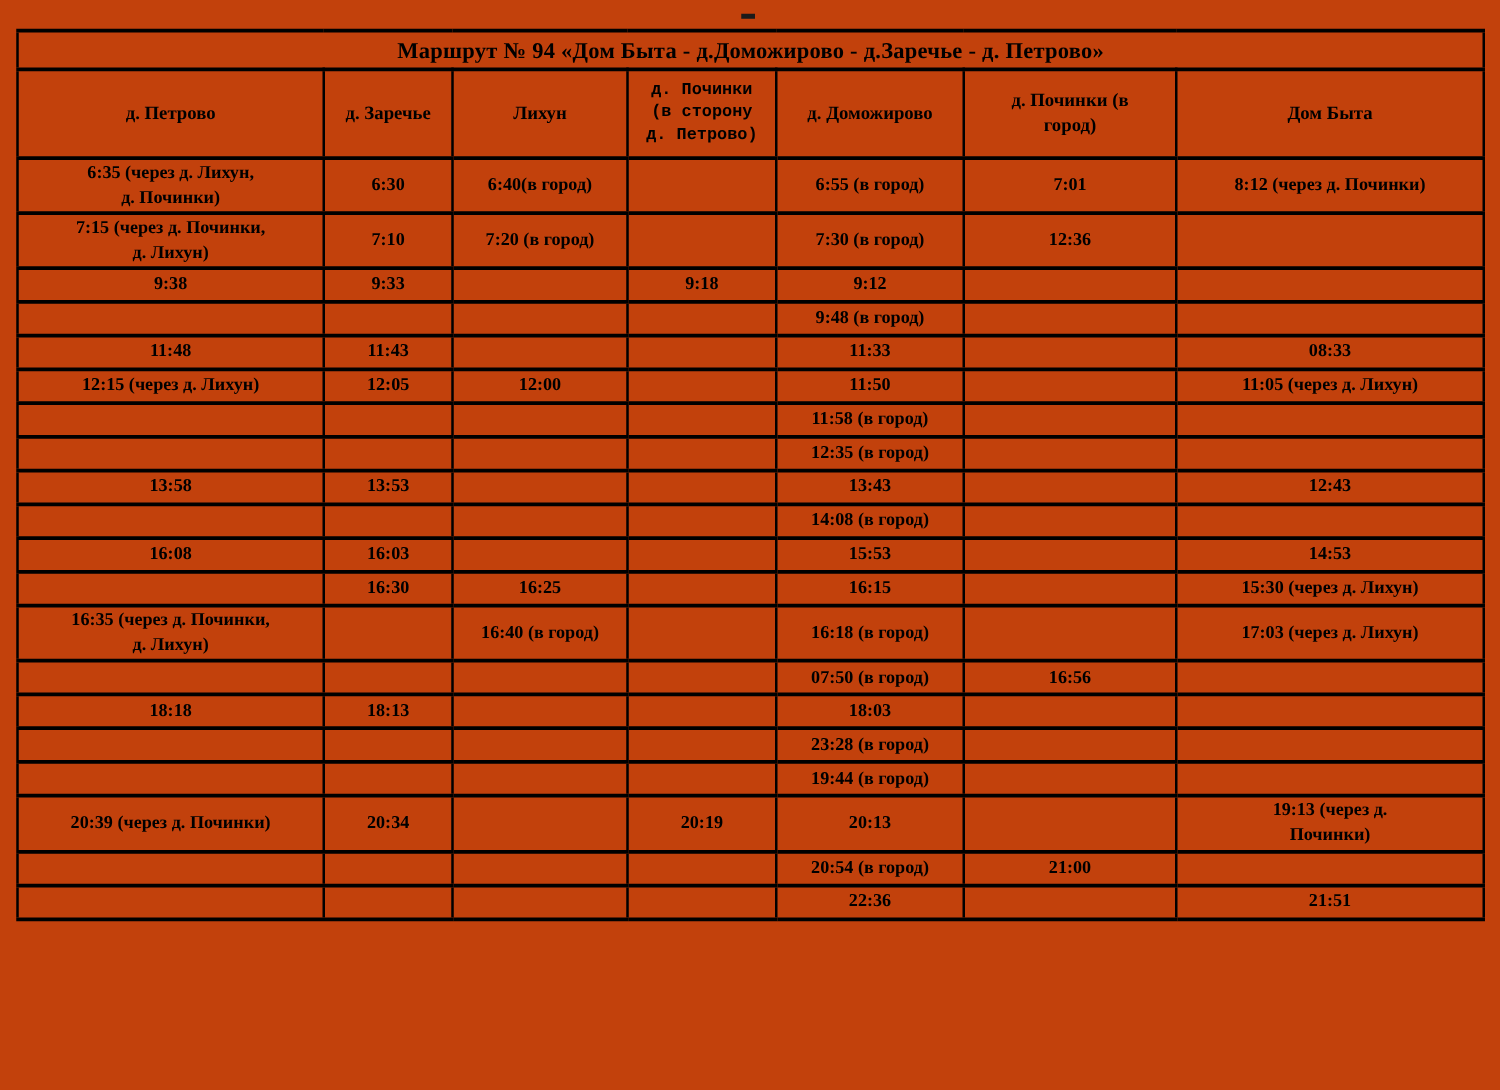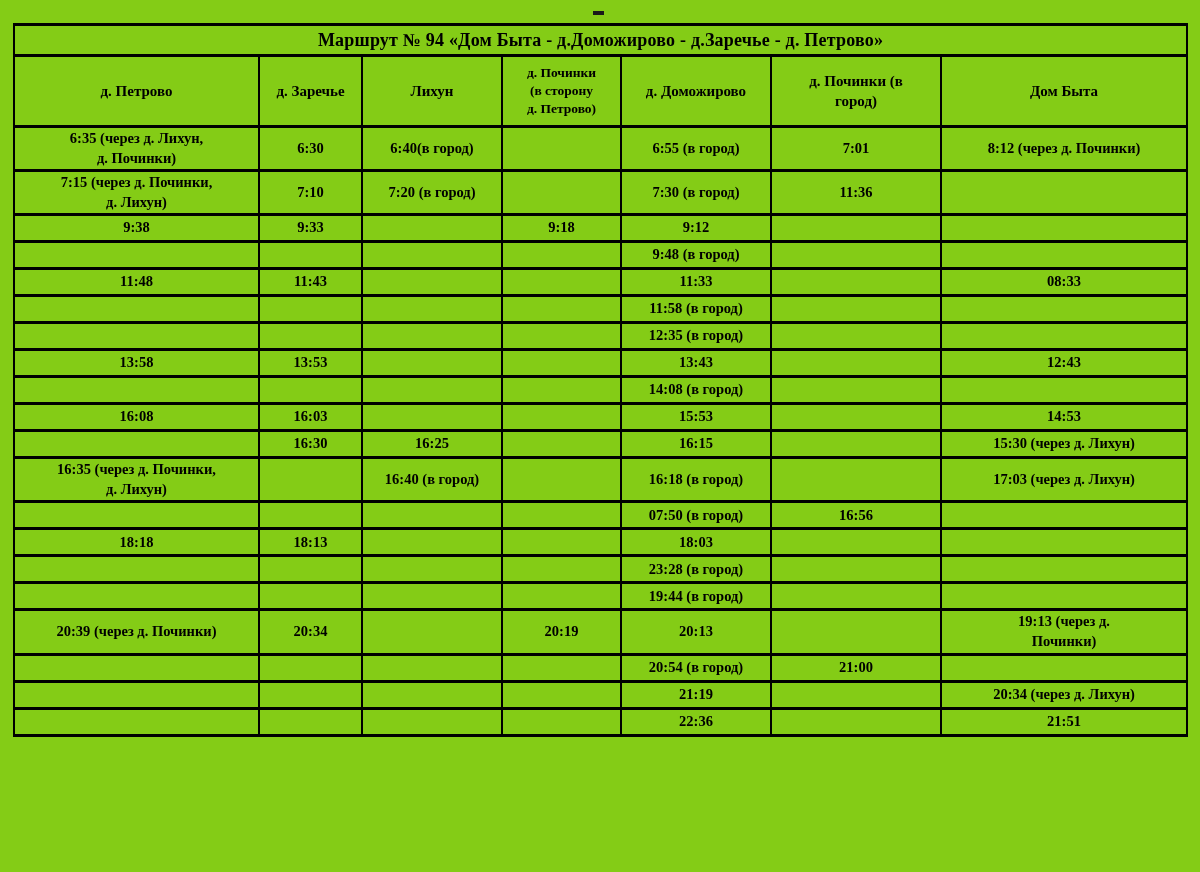--- a/index.html
+++ b/index.html
@@ -1,20 +1,20 @@
 <!DOCTYPE html>
 <html><head>
 <meta charset="utf-8">
 <style>
   html,body{margin:0;padding:0;background:#ffffff;}
   .page{
     position:relative;
     width:1200px;
     height:872px;
-    background:#84cc16;
+    background:#c2410c;
     font-family:"Liberation Serif", serif;
     color:#000;
     overflow:hidden;
   }
   .top-dash{
     position:absolute;
     left:593px;
     top:11px;
     width:11px;
     height:4px;
@@ -46,20 +46,21 @@
     height:26px;
     letter-spacing:0.2px;
   }
   .head-cell{
     font-size:15px;
     height:66px;
     line-height:1.35;
   }
   thead tr.header-row th:nth-child(4){
     font-size:13.5px;
+    font-family:Liberation Mono, monospace;
   }
   table.timetable td{
     font-size:14.5px;
     height:22px;
     line-height:1.35;
   }
 </style>
 </head>
 <body>
 
@@ -105,21 +106,21 @@
           <td>7:01</td>
           <td>8:12 (через д. Починки)</td>
         </tr>
         <tr>
           <td>7:15 (через д. Починки,
 д. Лихун)</td>
           <td>7:10</td>
           <td>7:20 (в город)</td>
           <td></td>
           <td>7:30 (в город)</td>
-          <td>11:36</td>
+          <td>12:36</td>
           <td></td>
         </tr>
         <tr>
           <td>9:38</td>
           <td>9:33</td>
           <td></td>
           <td>9:18</td>
           <td>9:12</td>
           <td></td>
           <td></td>
@@ -136,20 +137,29 @@
         <tr>
           <td>11:48</td>
           <td>11:43</td>
           <td></td>
           <td></td>
           <td>11:33</td>
           <td></td>
           <td>08:33</td>
         </tr>
         <tr>
+          <td>12:15 (через д. Лихун)</td>
+          <td>12:05</td>
+          <td>12:00</td>
+          <td></td>
+          <td>11:50</td>
+          <td></td>
+          <td>11:05 (через д. Лихун)</td>
+        </tr>
+        <tr>
           <td></td>
           <td></td>
           <td></td>
           <td></td>
           <td>11:58 (в город)</td>
           <td></td>
           <td></td>
         </tr>
         <tr>
           <td></td>
@@ -259,29 +269,20 @@
           <td></td>
           <td>20:54 (в город)</td>
           <td>21:00</td>
           <td></td>
         </tr>
         <tr>
           <td></td>
           <td></td>
           <td></td>
           <td></td>
-          <td>21:19</td>
-          <td></td>
-          <td>20:34 (через д. Лихун)</td>
-        </tr>
-        <tr>
-          <td></td>
-          <td></td>
-          <td></td>
-          <td></td>
           <td>22:36</td>
           <td></td>
           <td>21:51</td>
         </tr>
       </tbody>
   </table>
 
 </div>
 
 </body></html>

